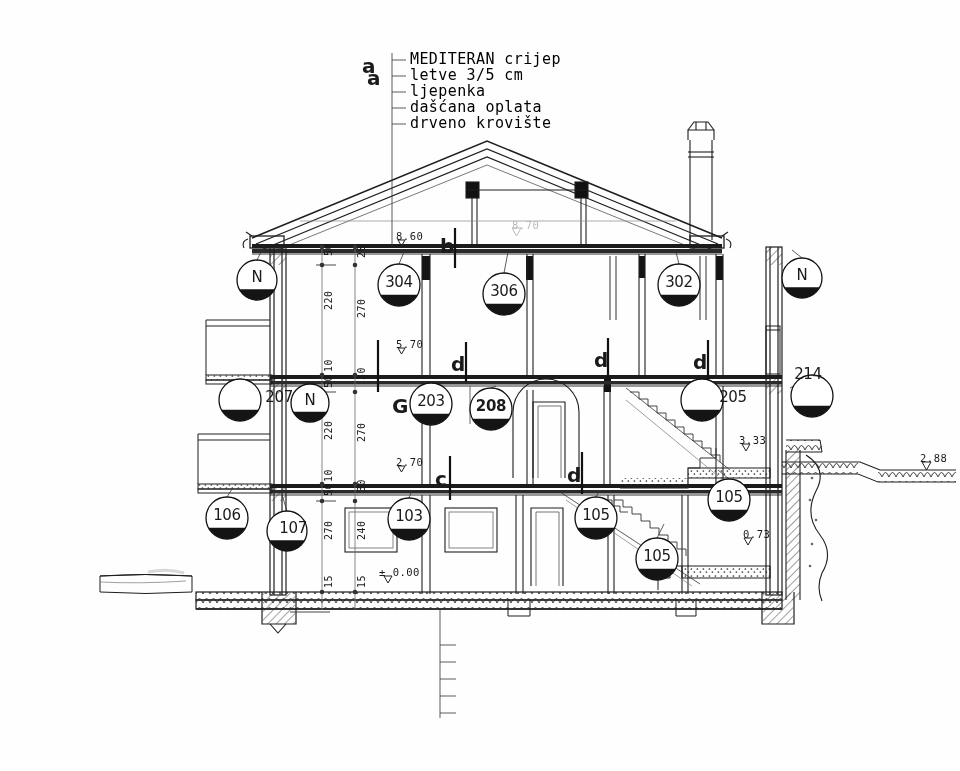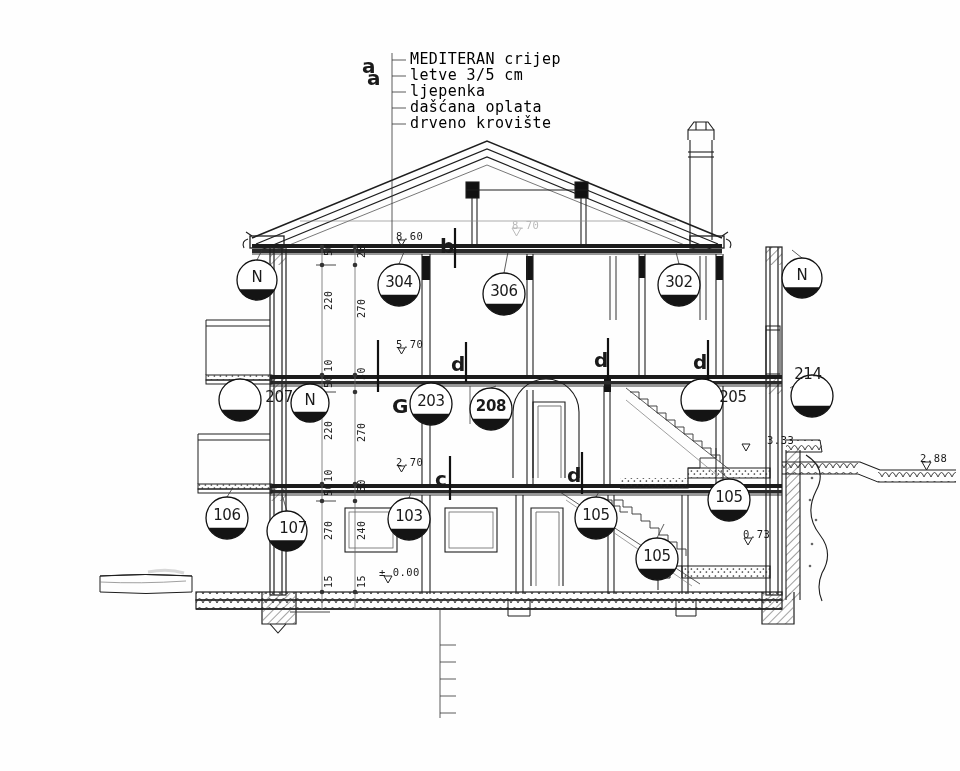--- a/index.html
+++ b/index.html
@@ -426,21 +426,21 @@
       <div class="txt sec-letter" style="left: 693px; top: 350px;">d</div>
       <div class="txt sec-letter" style="left: 567px; top: 463px;">d</div>
       <div class="txt sec-letter" style="left: 392px; top: 394px;">G</div>
     </div>
 <div id="elev-layer">
       <div class="txt elev-txt" style="left: 396px; top: 230px;">8.60</div>
       <div class="txt elev-txt faint" style="left: 512px; top: 219px;">8.70</div>
       <div class="txt elev-txt" style="left: 396px; top: 338px;">5.70</div>
       <div class="txt elev-txt" style="left: 396px; top: 456px;">2.70</div>
       <div class="txt elev-txt" style="left: 379px; top: 566px;">± 0.00</div>
-      <div class="txt elev-txt" style="left: 767px; top: 434px;">3.33</div>
+      <div class="txt elev-txt" style="left: 739px; top: 434px;">3.33</div>
       <div class="txt elev-txt" style="left: 743px; top: 528px;">0.73</div>
       <div class="txt elev-txt" style="left: 920px; top: 452px;">2.88</div>
     </div>
 <div id="bubbles-layer">
       <div class="txt bubble-txt" style="left: 237px; top: 268px; width: 40px; text-align: center;">N</div>
       <div class="txt bubble-txt" style="left: 378px; top: 273px; width: 42px; text-align: center;">304</div>
       <div class="txt bubble-txt" style="left: 483px; top: 282px; width: 42px; text-align: center;">306</div>
       <div class="txt bubble-txt" style="left: 658px; top: 273px; width: 42px; text-align: center;">302</div>
       <div class="txt bubble-txt" style="left: 782px; top: 266px; width: 40px; text-align: center;">N</div>
       <div class="txt bubble-txt" style="left: 219px; top: 388px; width: 46px; text-align: right; margin-left: 28px;">207</div>

